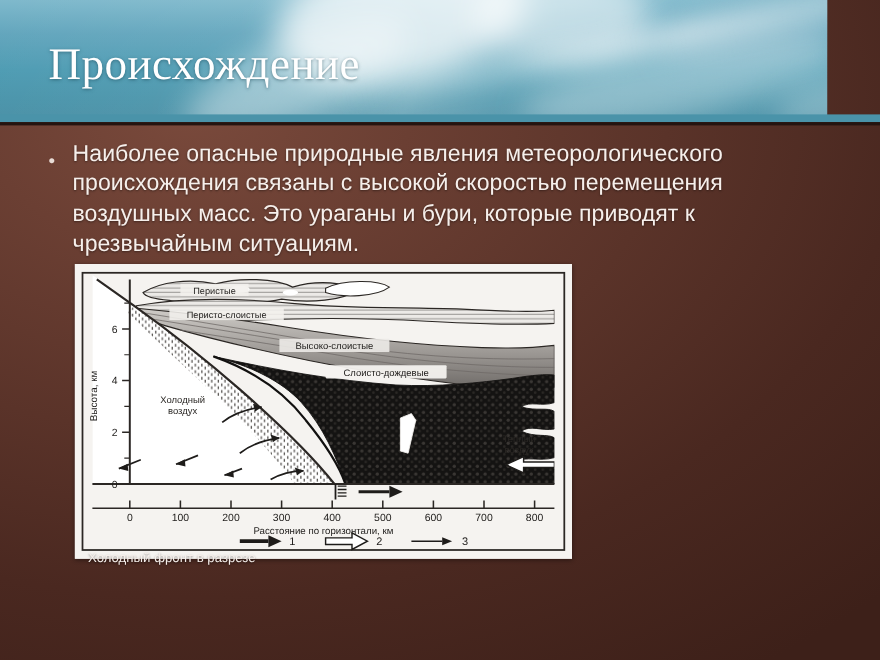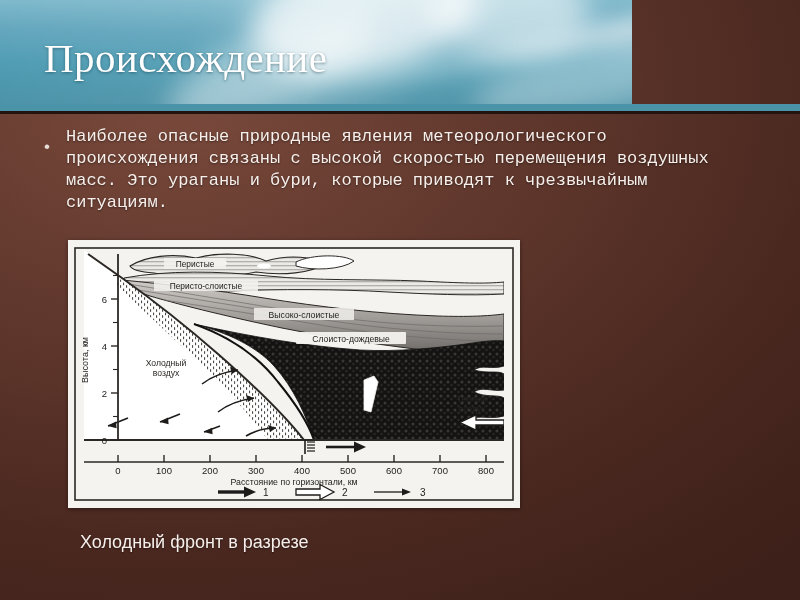--- a/index.html
+++ b/index.html
@@ -26,21 +26,21 @@
         #6b3f33 22%,
         #5a3329 48%,
         #4a2820 72%,
         #3d2019 100%);
   }
 
   
   .header {
     position: absolute;
     left: 0; top: 0;
-    width: 632px;
+    width: 752px;
     height: 110px;
     overflow: hidden;
     background:
       linear-gradient(118deg,
         rgba(255,255,255,0.00) 0%,
         rgba(255,255,255,0.05) 30%,
         rgba(255,255,255,0.22) 52%,
         rgba(255,255,255,0.06) 68%,
         rgba(255,255,255,0.00) 100%),
       linear-gradient(180deg,
@@ -142,45 +142,44 @@
   .bullet-dot {
     flex: 0 0 auto;
     width: 22px;
     padding-top: 12px;
     font-size: 17px;
     line-height: 1;
     color: #e8dcd6;
   }
   .bullet-text {
     flex: 1 1 auto;
-    font-size: 17px;
+    font-size: 21px;
     line-height: 1.30;
     color: #f6efeb;
     text-shadow: 0 1px 2px rgba(0,0,0,0.45);
-    font-family: Liberation Mono, monospace;
   }
 
   
   .figure {
     position: absolute;
     left: 68px;
     top: 240px;
     width: 452px;
     height: 268px;
     background: #f3f1ee;
     box-shadow: 0 1px 4px rgba(0,0,0,0.45);
   }
   .figure svg { display: block; width: 100%; height: 100%; }
 
   .caption {
     position: absolute;
     left: 80px;
-    top: 532px;
+    top: 500px;
     width: 240px;
-    font-size: 18px;
+    font-size: 12px;
     line-height: 1.22;
     color: #f6efeb;
     text-shadow: 0 1px 2px rgba(0,0,0,0.45);
   }
 </style>
 </head>
 <body>
 
 <div class="slide">
 

